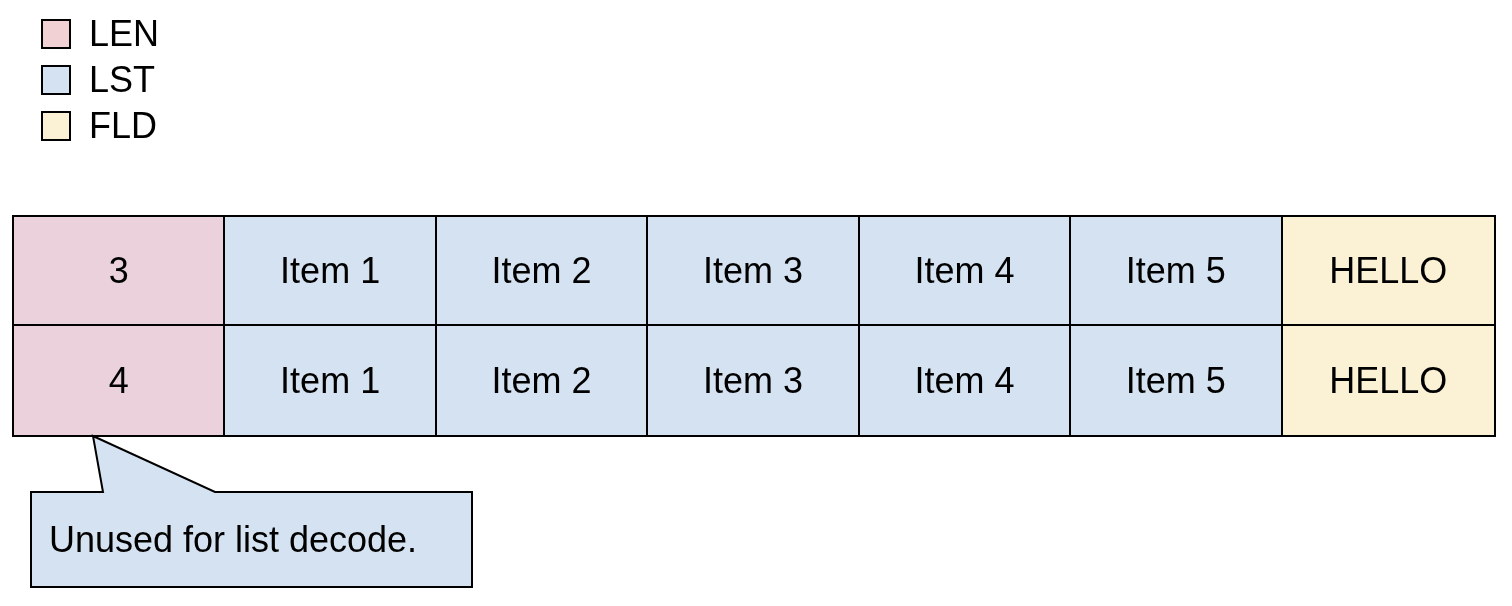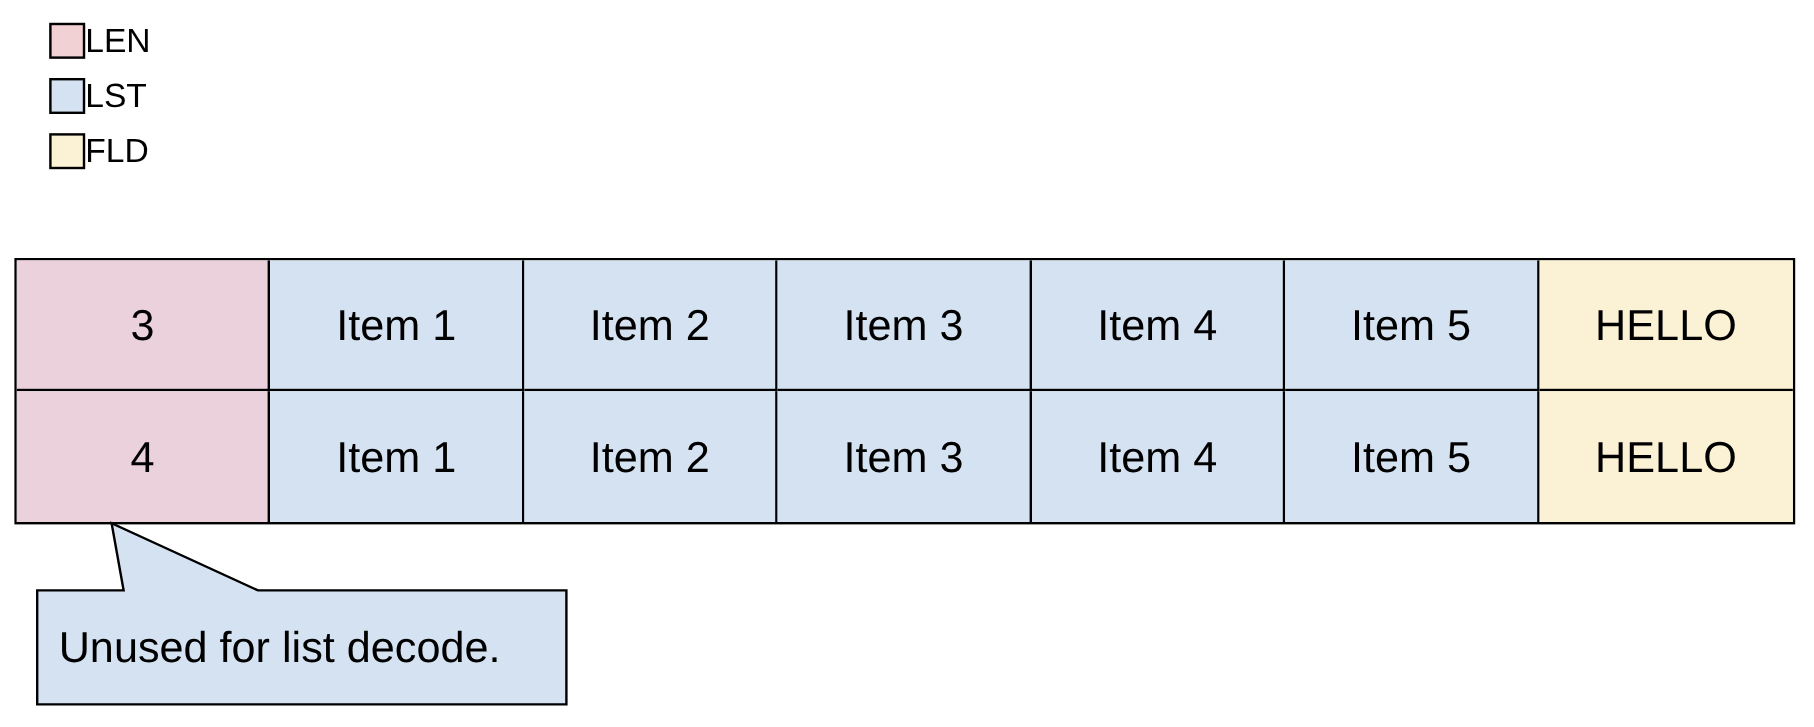--- a/index.html
+++ b/index.html
@@ -9,21 +9,21 @@
     font-family: "Liberation Sans", sans-serif;
     color: #000000;
     position: relative;
     overflow: hidden;
   }
 
   
   .legend { position: absolute; left: 41px; top: 19px; }
   .legend-row { display: flex; align-items: center; height: 30px; margin-bottom: 16px; }
   .swatch { width: 26px; height: 26px; border: 2px solid #000; flex: 0 0 auto; }
-  .legend-label { font-size: 28px; line-height: 30px; white-space: nowrap; }
+  .legend-label { margin-left: 18px; font-size: 36px; line-height: 30px; white-space: nowrap; }
 
   
   .enc-table {
     position: absolute; left: 12px; top: 215px;
     width: 1484px; height: 222px;
     display: grid;
     grid-template-columns: repeat(7, 1fr);
     grid-template-rows: 1fr 1fr;
     border: 2px solid #000;
     box-sizing: border-box;

